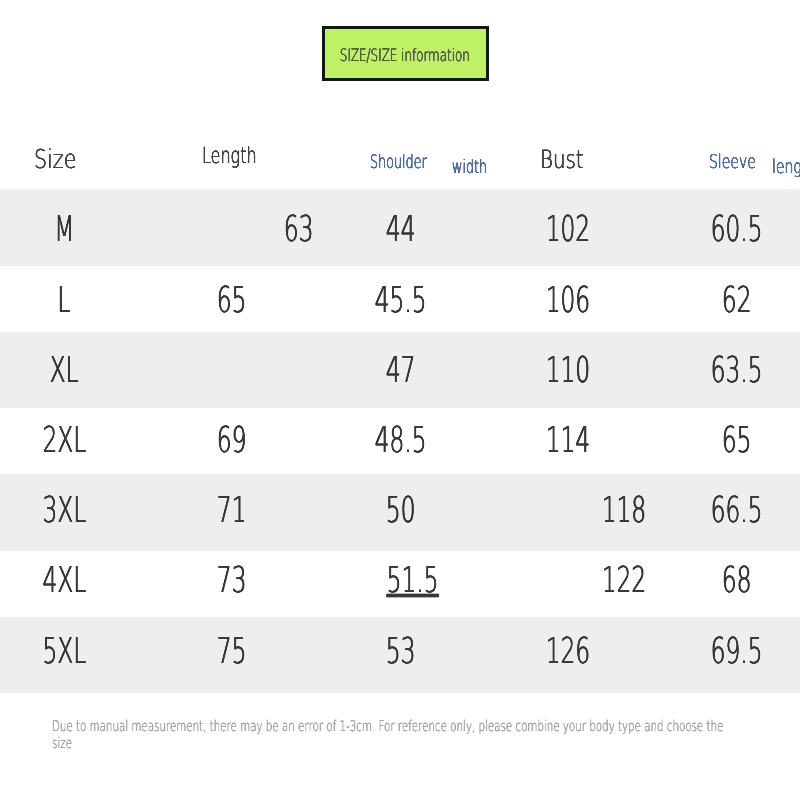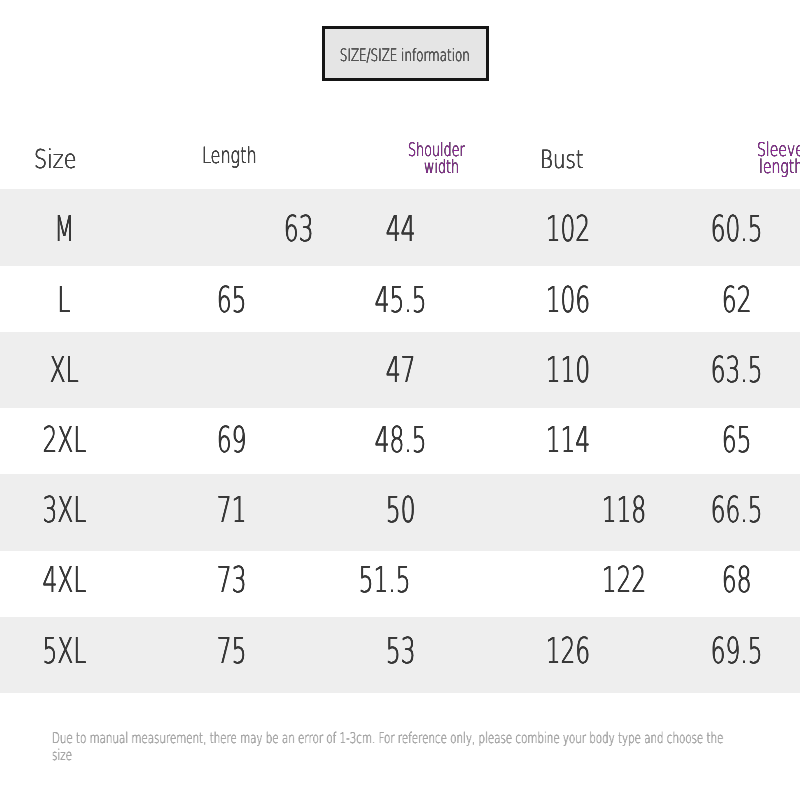--- a/index.html
+++ b/index.html
@@ -4,47 +4,47 @@
 <style>
   html,body{margin:0;padding:0;}
   body{width:800px;height:800px;background:#ffffff;
        font-family:"DejaVu Sans",sans-serif;font-weight:200;overflow:hidden;
        -webkit-font-smoothing:antialiased;text-rendering:geometricPrecision;}
   .page{position:relative;width:800px;height:800px;background:#fff;overflow:hidden;}
   .blurlayer{filter:blur(0.35px);transform:translateZ(0);}
 
   
   .title-box{position:absolute;left:321.6px;top:26px;width:167px;height:55px;
-             border:3px solid #151515;box-sizing:border-box;background:#e5e5e5;}
+             border:3px solid #151515;box-sizing:border-box;background:#bef264;}
   .title-text{position:absolute;left:0;top:0;width:100%;height:100%;
               display:flex;align-items:center;justify-content:center;padding-top:4px;box-sizing:border-box;
               font-size:17px;line-height:28px;color:#555;white-space:nowrap;
               text-shadow:0.3px 0 0 #555,-0.3px 0 0 #555,0 0.26px 0 #555,0 -0.26px 0 #555;}
   .title-text .sx{display:inline-block;transform:scaleX(0.70) translateZ(0);transform-origin:center;}
 
   
   .table{position:absolute;left:0;top:0;width:800px;height:800px;}
   .stripe{position:absolute;left:0;width:800px;height:76.5px;background:#eeeeee;}
   .hrow{position:absolute;left:0;width:800px;height:40px;top:0;}
   .row{position:absolute;left:0;width:800px;height:40px;}
   .cell{position:absolute;top:0;height:100%;display:flex;align-items:center;
         justify-content:center;}
   .data-cell{font-size:35.6px;color:#383838;
              text-shadow:0.5px 0 0 #383838,-0.5px 0 0 #383838,0 0.36px 0 #383838,0 -0.36px 0 #383838;}
   .head-cell{color:#444;text-shadow:0.3px 0 0 #444,-0.3px 0 0 #444,0 0.2px 0 #444,0 -0.2px 0 #444;}
-  .head-two{color:#a21caf;text-shadow:0.26px 0 0 #4d4d4d,-0.26px 0 0 #4d4d4d,0 0.16px 0 #4d4d4d,0 -0.16px 0 #4d4d4d;justify-content:center;
-            flex-direction:column;align-items:center;}
+  .head-two{color:#3b82f6;text-shadow:0.26px 0 0 #4d4d4d,-0.26px 0 0 #4d4d4d,0 0.16px 0 #4d4d4d,0 -0.16px 0 #4d4d4d;justify-content:center;
+            flex-direction:row;align-items:flex-end;}
   .head-two .hl{line-height:16px;}
   .sx{display:inline-block;white-space:nowrap;transform:scaleX(0.655) translateZ(0);transform-origin:center;}
   .head-cell .sx,.head-two .sx{transform-origin:left center;transform:scaleX(0.72) translateZ(0);}
 
   
   .footer{position:absolute;left:51.5px;top:718px;width:745px;will-change:transform;
           font-size:14.7px;line-height:17px;color:#a6a6a6;
-          text-shadow:0.3px 0 0 #a6a6a6,-0.3px 0 0 #a6a6a6,0 0.22px 0 #a6a6a6,0 -0.22px 0 #a6a6a6;margin-top:12px;}
+          text-shadow:0.3px 0 0 #a6a6a6,-0.3px 0 0 #a6a6a6,0 0.22px 0 #a6a6a6,0 -0.22px 0 #a6a6a6;}
   .footer .sx{transform:scaleX(0.70) translateZ(0);transform-origin:left center;}
 </style>
 </head>
 <body>
 
 <div class="page blurlayer">
 
   <div class="title-box">
     <div class="title-text">
         <span class="sx">SIZE/SIZE information</span>
@@ -157,21 +157,21 @@
           <span class="sx">66.5</span>
         </div>
       </div>
       <div class="row" style="top: 560.8px;">
         <div class="cell data-cell" style="left: -25.6px; width: 180px;">
           <span class="sx">4XL</span>
         </div>
         <div class="cell data-cell" style="left: 141.3px; width: 180px;">
           <span class="sx">73</span>
         </div>
-        <div class="cell data-cell" style="left: 295px; width: 180px;">
+        <div class="cell data-cell" style="left: 323px; width: 180px; text-decoration: underline;">
           <span class="sx">51.5</span>
         </div>
         <div class="cell data-cell" style="left: 478px; width: 180px; justify-content: flex-end;">
           <span class="sx">122</span>
         </div>
         <div class="cell data-cell" style="left: 646.3px; width: 180px;">
           <span class="sx">68</span>
         </div>
       </div>
       <div class="row" style="top: 631px;">

